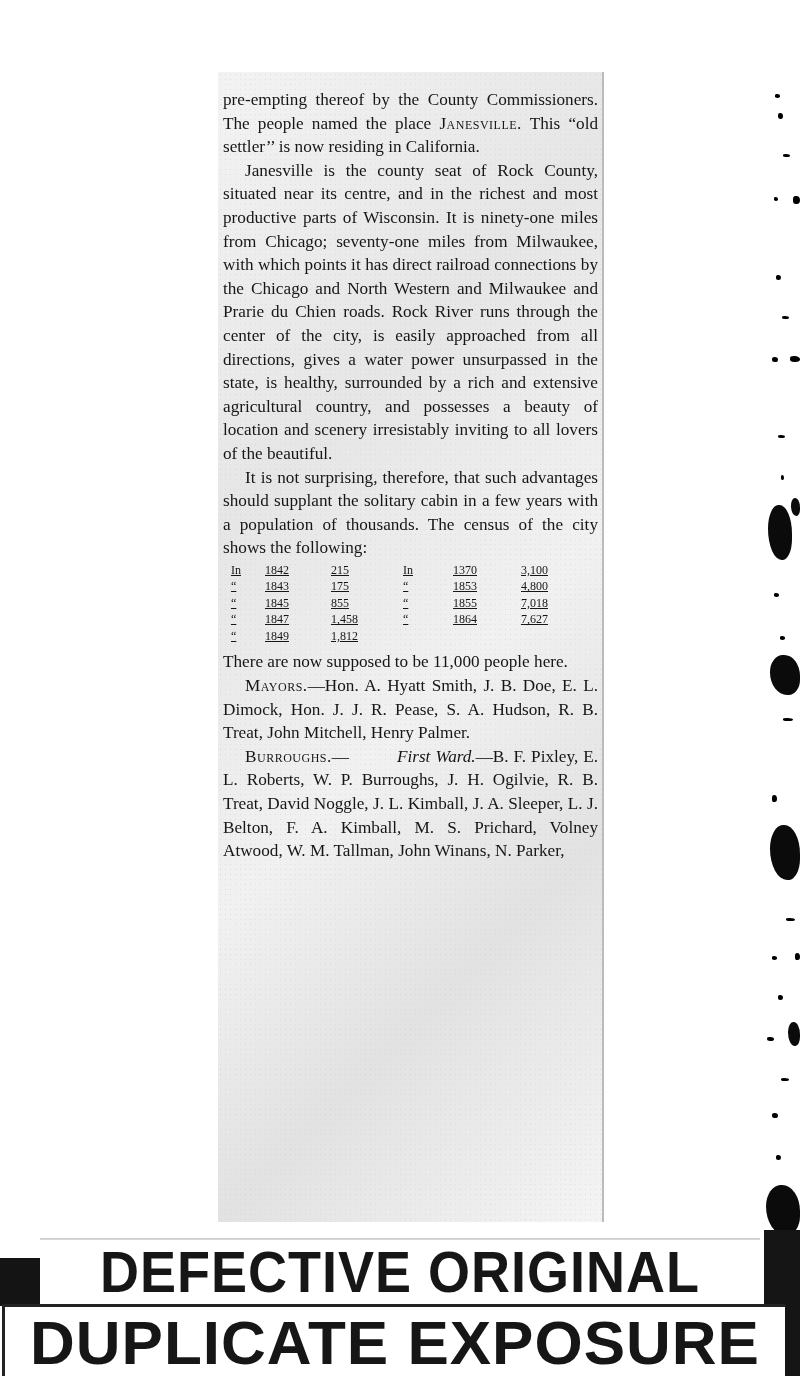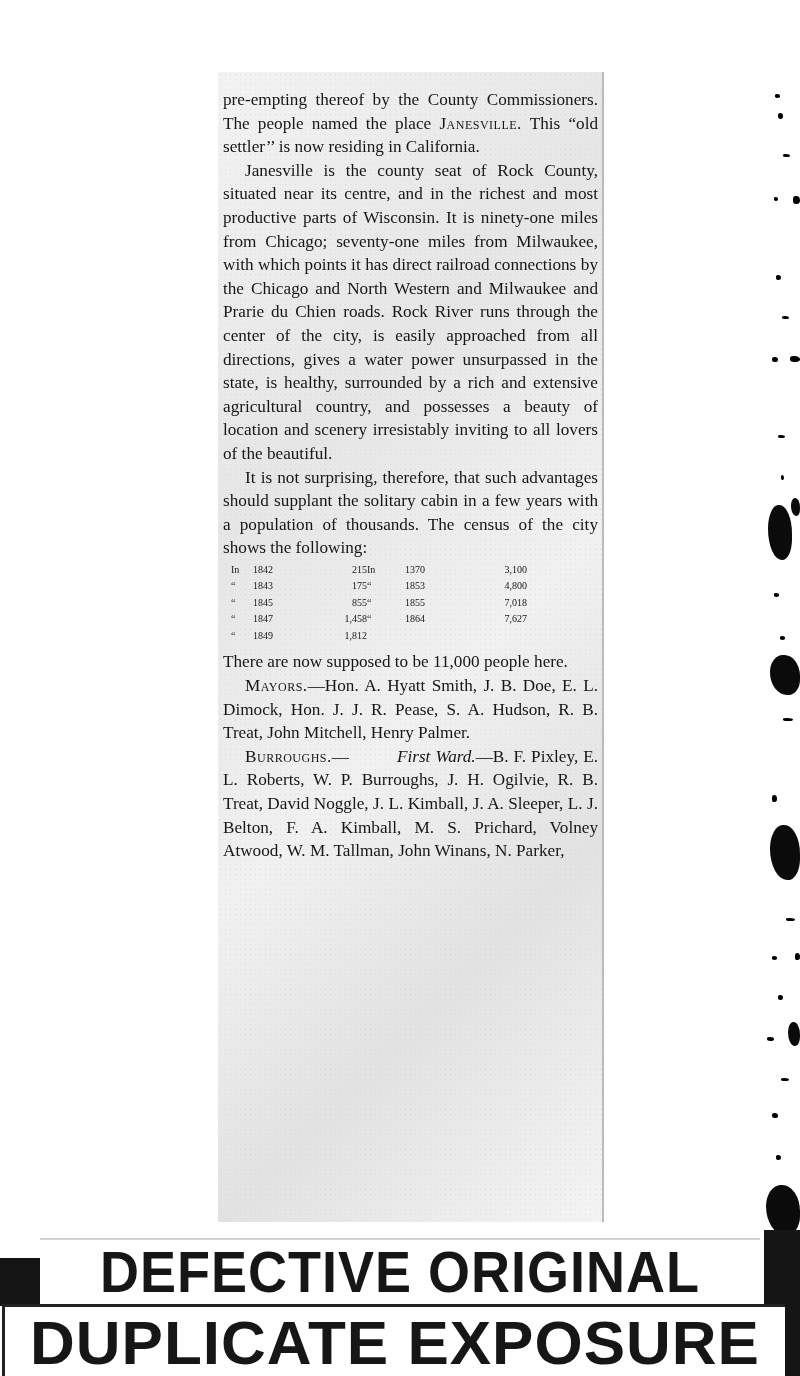--- a/index.html
+++ b/index.html
@@ -21,24 +21,24 @@
     position: absolute; left: 223px; top: 88px; width: 375px;
     font-family: "Liberation Serif", serif; font-size: 17.2px; line-height: 23.6px;
     text-align: justify; color: #161616;
   }
   .column p { margin: 0; }
   .indent { text-indent: 22px; }
   .sc { font-variant: small-caps; letter-spacing: 0.5px; }
   .it { font-style: italic; margin-left: 48px; }
   .census {
     display: grid; grid-template-columns: 22px 54px 60px 38px 56px 66px;
-    column-gap: 0; font-size: 10px; line-height: 16.5px; margin: 2px 0 6px 8px;
+    column-gap: 12px; font-size: 12px; line-height: 16.5px; margin: 2px 0 6px 8px; text-decoration: underline;
   }
   .census span { white-space: nowrap; }
-  .census .num { text-align: right; }
+  .census .num { }
   .speck { position: absolute; background: #000; border-radius: 40% 60% 50% 45%; }
   .blob { position: absolute; background: #0b0b0b; border-radius: 45% 55% 40% 60%; }
   .banner {
     position: absolute; font-family: "Liberation Sans", sans-serif; font-weight: 700; color: #161616;
     background: #fff; text-align: center; letter-spacing: 1px; white-space: nowrap;
   }
   .banner1 {
     left: 40px; top: 1240px; width: 720px; height: 62px; font-size: 54px; line-height: 62px;
     transform: scaleY(1.05); border-top: 1px solid #aaa;
   }

